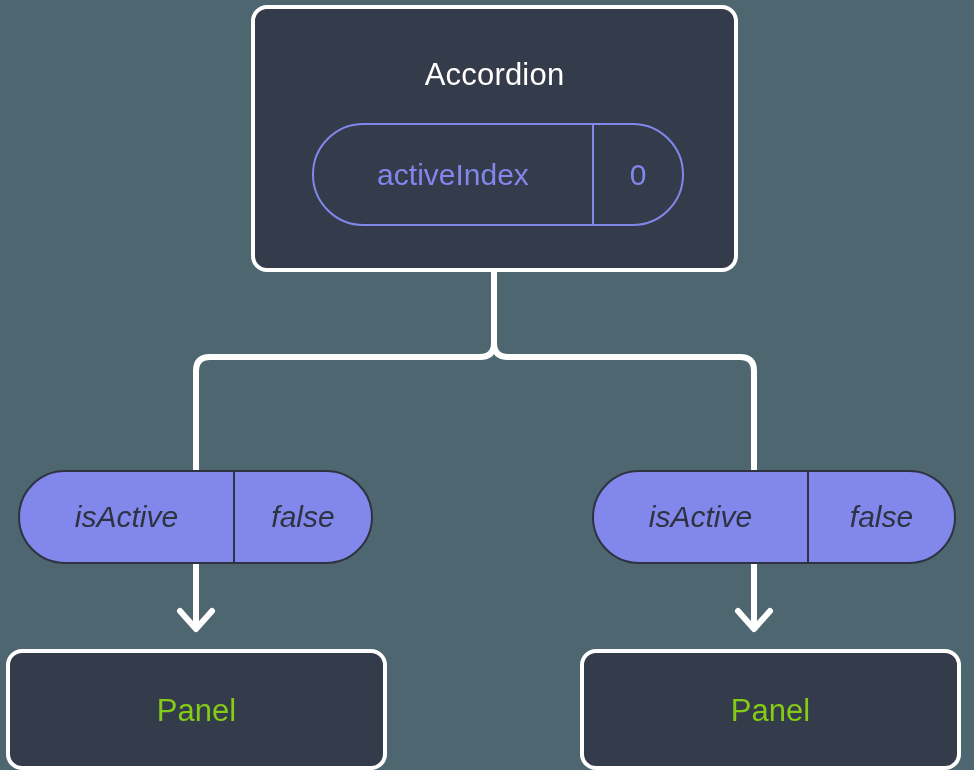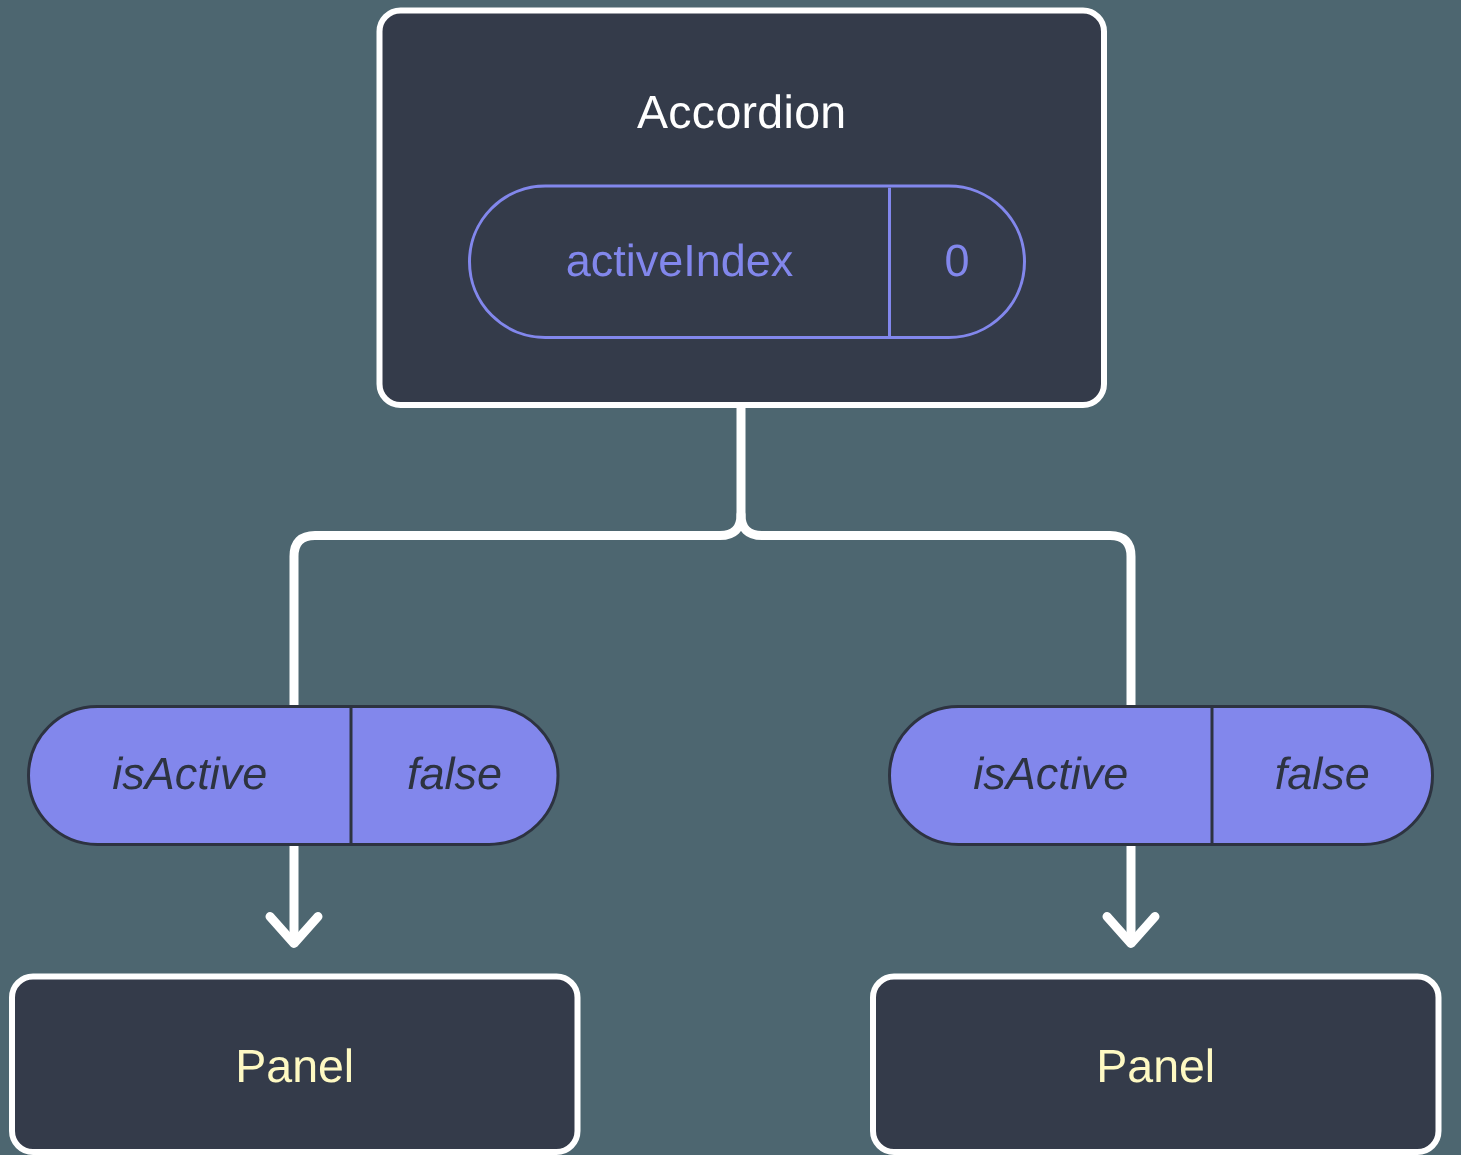--- a/index.html
+++ b/index.html
@@ -138,21 +138,21 @@
     top: 649px;
     width: 381px;
     height: 121px;
   }
   .panel-label {
     position: absolute;
     left: 0;
     right: 0;
     top: 42px;
     text-align: center;
-    color: #fef9c3;
+    color: #84cc16;
     font-size: 31px;
     line-height: 1;
   }
 </style>
 </head>
 <body>
 
 <div id="stage">
 
   <svg id="wires" viewBox="0 0 974 770">

